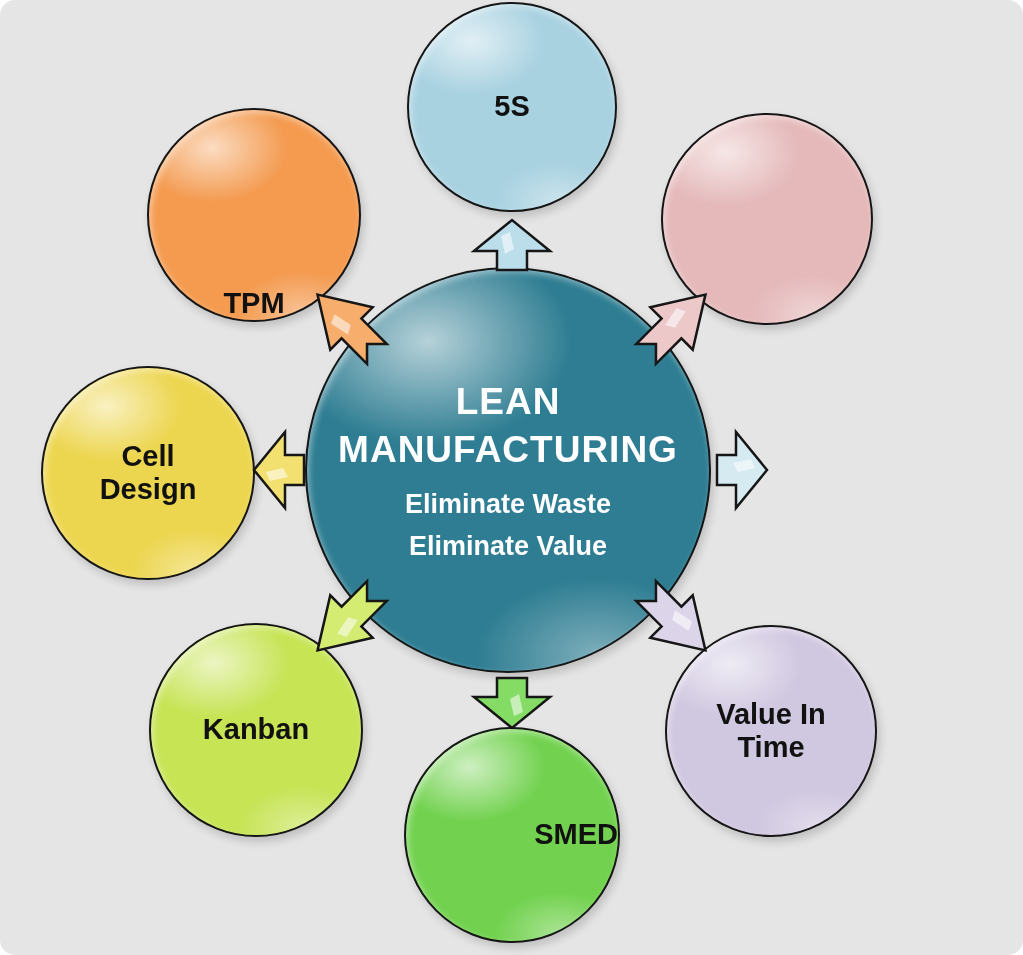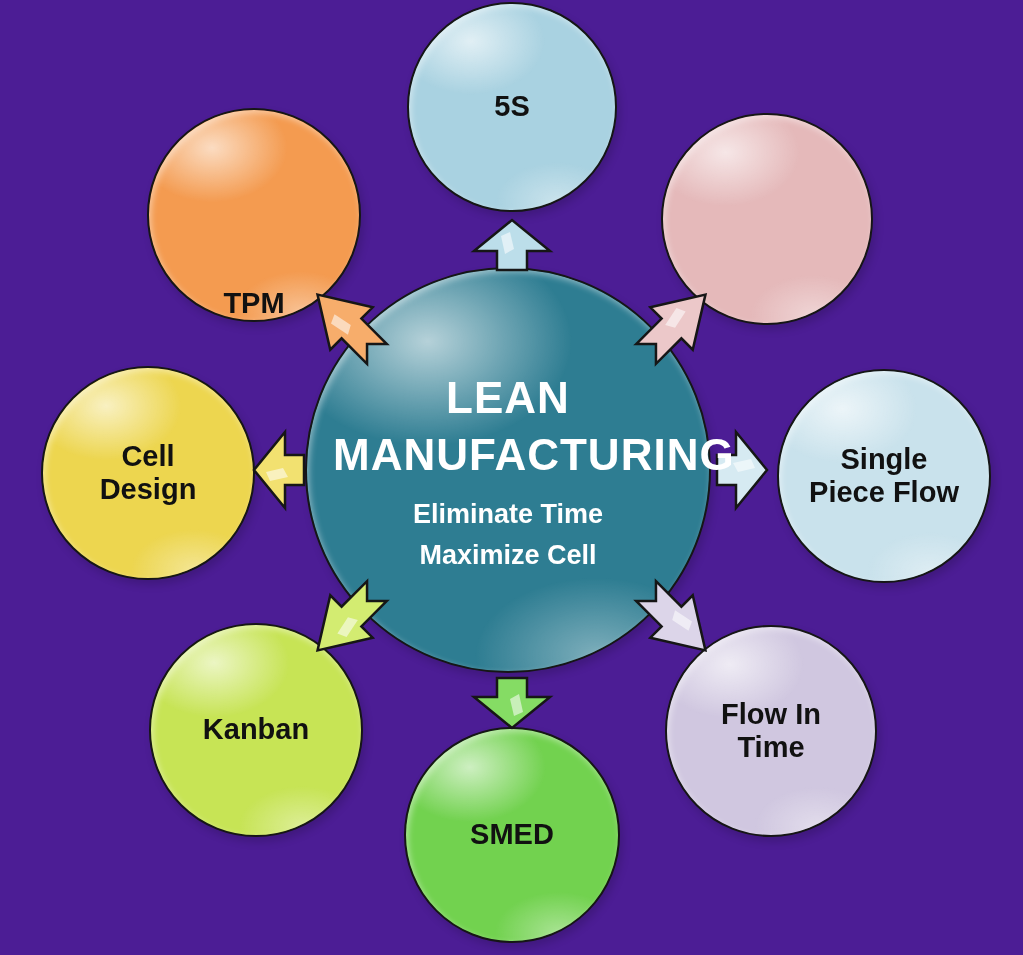--- a/index.html
+++ b/index.html
@@ -2,22 +2,23 @@
 <html><head>
 <meta charset="utf-8">
 <style>
   html,body { margin:0; padding:0; }
   body { font-family: "Liberation Sans", sans-serif; background:#ffffff; }
 
   .canvas {
     position: relative;
     width: 1023px;
     height: 955px;
-    background: #4c1d95;
+    background: #e5e5e5;
     overflow: hidden;
+    border-radius: 15px;
   }
 
   .circle {
     position: absolute;
     border-radius: 50%;
     border: 2px solid #161616;
     box-sizing: border-box;
     display: flex;
     align-items: center;
     justify-content: center;
@@ -58,21 +59,21 @@
   .c-tpm    { left: 147px; top: 108px; width: 214px; height: 214px; }
 
   .center-text {
     position: relative;
     z-index: 2;
     color: #ffffff;
     max-width: 350px;
   }
   .center-title {
     font-weight: bold;
-    font-size: 44px;
+    font-size: 37px;
     letter-spacing: 1px;
     line-height: 1.3;
     margin-bottom: 16px;
   }
   .center-sub {
     font-weight: bold;
     font-size: 27px;
     line-height: 1.1;
     margin-top: 12px;
   }
@@ -92,31 +93,27 @@
 
   <div class="circle c-5s" style="background-color: rgb(169, 210, 225);">
     <div class="gloss"></div>
     <div class="node-label">5S</div>
   </div>
 
   <div class="circle c-vsm" style="background-color: rgb(229, 185, 186);">
     <div class="gloss"></div>
   </div>
 
-  <div class="circle c-spf" style="background-color: rgb(201, 226, 236);">
-    <div class="gloss"></div>
-    <div class="node-label">Single Piece Flow</div>
-  </div>
 
   <div class="circle c-jit" style="background-color: rgb(208, 199, 224);">
     <div class="gloss"></div>
-    <div class="node-label">Flow In Time</div>
+    <div class="node-label">Value In Time</div>
   </div>
 
-  <div class="circle c-smed" style="background-color: rgb(114, 210, 79);">
+  <div class="circle c-smed" style="background-color: rgb(114, 210, 79); justify-content: flex-end;">
     <div class="gloss"></div>
     <div class="node-label">SMED</div>
   </div>
 
   <div class="circle c-cell" style="background-color: rgb(237, 214, 79);">
     <div class="gloss"></div>
     <div class="node-label">Cell Design</div>
   </div>
 
   <div class="circle c-kanban" style="background-color: rgb(199, 228, 85);">
@@ -126,22 +123,22 @@
 
   <div class="circle c-tpm" style="background-color: rgb(244, 155, 80); align-items: flex-end;">
     <div class="gloss"></div>
     <div class="node-label">TPM</div>
   </div>
 
   <div class="circle c-center" style="background-color: rgb(46, 125, 146);">
     <div class="gloss"></div>
     <div class="center-text">
       <div class="center-title">LEAN MANUFACTURING</div>
-      <div class="center-sub">Eliminate Time</div>
-      <div class="center-sub">Maximize Cell</div>
+      <div class="center-sub">Eliminate Waste</div>
+      <div class="center-sub">Eliminate Value</div>
     </div>
   </div>
 
   <svg class="arrow-layer" viewBox="0 0 1023 955" xmlns="http://www.w3.org/2000/svg">
 
     <g transform="translate(512,246) rotate(-90)">
       <polygon points="-24,-15 -5,-15 -5,-38 26,0 -5,38 -5,15 -24,15" stroke="#161616" stroke-width="2.5" stroke-linejoin="miter" fill="#BCDEEA"></polygon>
       <polygon points="-8,-7 10,-11 14,-2 -3,2" fill="rgba(255,255,255,0.55)"></polygon>
     </g>
 

